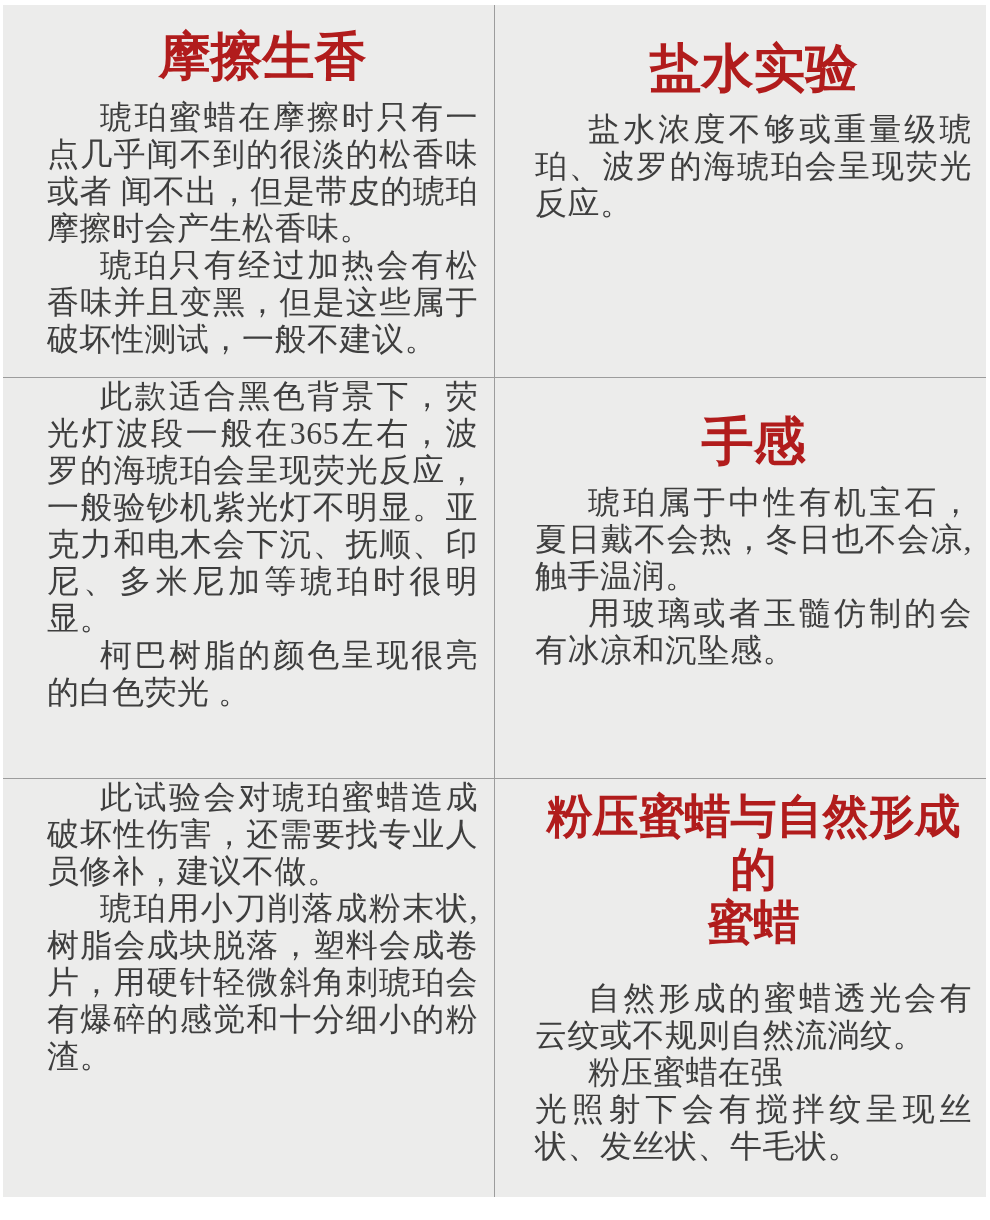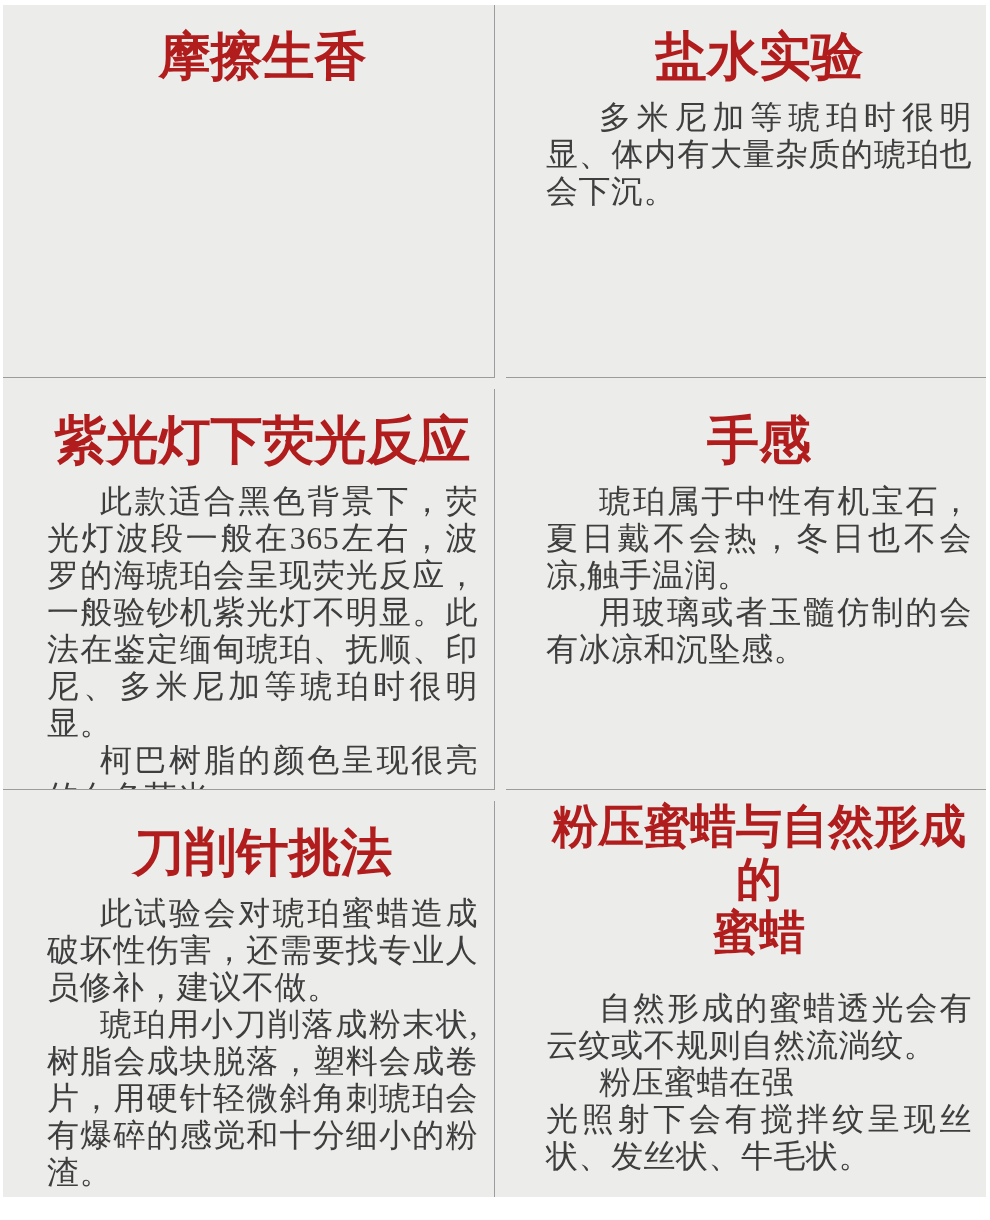--- a/index.html
+++ b/index.html
@@ -17,30 +17,29 @@
     background:var(--page_bg);
     overflow:hidden;
   }
   .panel{
     position:absolute;
     left:3px;top:5px;right:4px;bottom:23px;
     background:var(--panel_bg);
     display:grid;
     grid-template-columns:492px 1fr;
     grid-template-rows:373px 401px 1fr;
-    gap:11px;
   }
   .cell{
     overflow:hidden;
     padding:0 16px 0 44px;
     box-sizing:border-box;
   }
   .col-left{border-right:1px solid var(--divider);}
   .cell.hb{border-bottom:1px solid var(--divider);}
-  .cell.col-right{padding:0 14px 0 40px;}
+  .cell.col-right{padding:12px 14px 0 40px;}
   .title{
     margin:22px 0 12px 0;
     font-size:52px;
     line-height:1.15;
     font-weight:bold;
     color:var(--accent);
     text-align:center;
     white-space:pre-line;
     letter-spacing:0px;
   }
@@ -59,47 +58,49 @@
   .body b{font-weight:normal;}
 </style>
 </head>
 <body>
 
 <div class="page">
   <div class="panel">
 
     <section class="cell col-left hb">
       <h2 class="title">摩擦生香</h2>
+      <div class="body">
+        <p>琥珀蜜蜡在摩擦时只有一点几乎闻不到的很淡的松香味或者 闻不出，但是带皮的琥珀摩擦时会产生松香味。</p>
+        <p>琥珀只有经过加热会有松香味并且变黑，但是这些属于破坏性测试，一般不建议。</p>
+      </div>
     </section>
 
     <section class="cell col-right hb">
       <h2 class="title">盐水实验</h2>
       <div class="body">
-        <p>多米尼加等琥珀时很明显、体内有大量杂质的琥珀也会下沉。</p>
+        <p>盐水浓度不够或重量级琥珀、波罗的海琥珀会呈现荧光反应。</p>
       </div>
     </section>
 
     <section class="cell col-left hb">
-      <h2 class="title">紫光灯下荧光反应</h2>
       <div class="body">
-        <p><b>此款适合黑色背景下，荧光灯波段一般在365左右，波罗的海琥珀会呈现荧光反应，一般验钞机紫光灯不明显。</b><span>此法在鉴定缅甸琥珀、抚顺、印尼、多米尼加等琥珀时很明显。</span></p>
+        <p><b>此款适合黑色背景下，荧光灯波段一般在365左右，波罗的海琥珀会呈现荧光反应，一般验钞机紫光灯不明显。</b><span>亚克力和电木会下沉、抚顺、印尼、多米尼加等琥珀时很明显。</span></p>
         <p>柯巴树脂的颜色呈现很亮的白色荧光 。</p>
       </div>
     </section>
 
     <section class="cell col-right hb">
       <h2 class="title">手感</h2>
       <div class="body">
         <p>琥珀属于中性有机宝石，夏日戴不会热，冬日也不会凉,触手温润。</p>
         <p>用玻璃或者玉髓仿制的会有冰凉和沉坠感。</p>
       </div>
     </section>
 
     <section class="cell col-left">
-      <h2 class="title">刀削针挑法</h2>
       <div class="body">
         <p>此试验会对琥珀蜜蜡造成破坏性伤害，还需要找专业人员修补，建议不做。</p>
         <p>琥珀用小刀削落成粉末状,树脂会成块脱落，塑料会成卷片，用硬针轻微斜角刺琥珀会有爆碎的感觉和十分细小的粉渣。</p>
       </div>
     </section>
 
     <section class="cell col-right cell-6">
       <h2 class="title">粉压蜜蜡与自然形成的
 蜜蜡</h2>
       <div class="body">

